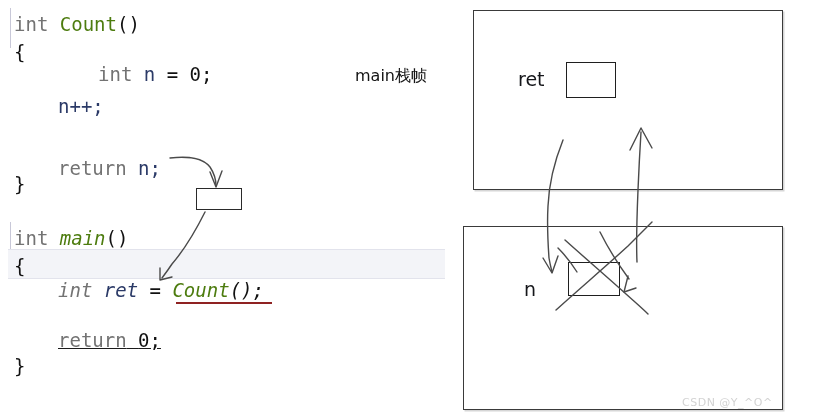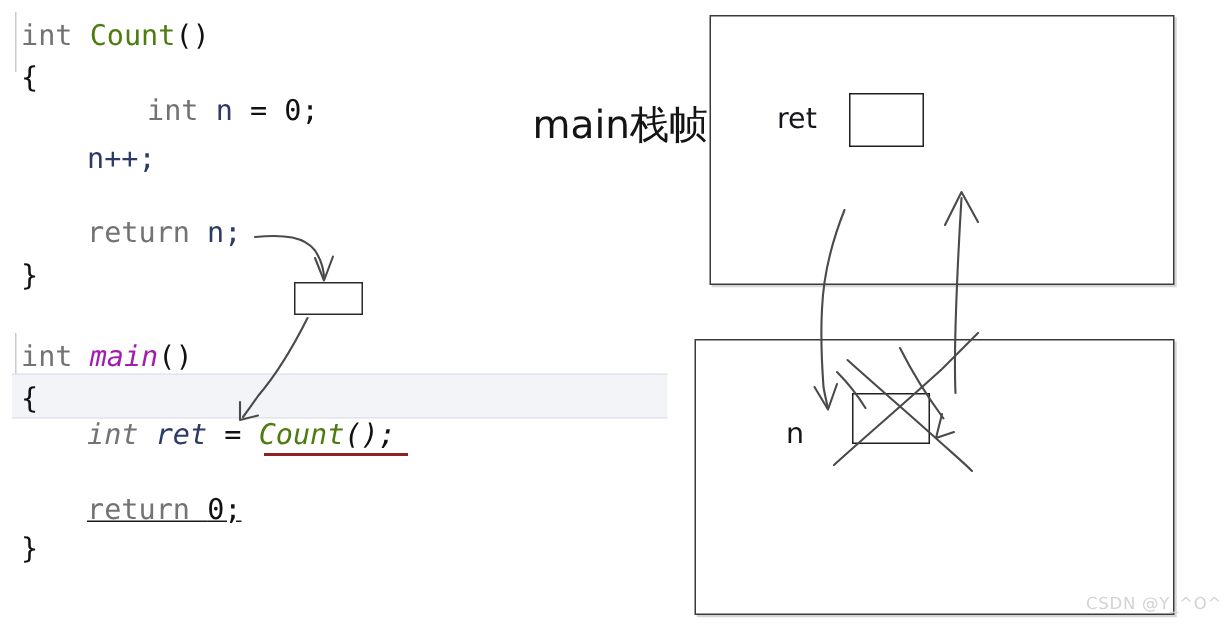--- a/index.html
+++ b/index.html
@@ -24,21 +24,21 @@
     position:absolute;
     font-family:"DejaVu Sans Mono","Liberation Mono",monospace;
     font-size:19px;
     letter-spacing:0px;
     white-space:pre;
     color:#1b1b1b;
     line-height:20px;
   }
   .kw{color:#737373;}
   .fn{color:#4d7c0f;}
-  .fn-italic{color:#a21caf;font-style:italic;}
+  .fn-italic{color:#4d7c0f;font-style:italic;}
   .id{color:#2b3a67;}
   .pl{color:#111111;}
   .num{color:#111111;}
 
   
   .hl-band{
     position:absolute;
     background:#f3f4f8;
     border-top:1px solid #e2e3ec;
     border-bottom:1px solid #e2e3ec;
@@ -64,21 +64,21 @@
 
   
   .frame-box{
     position:absolute;
     border:1.5px solid #3a3a3a;
     background:#ffffff;
     box-shadow:1.5px 1.5px 0 #d6d6d6;
   }
   .frame-label{
     position:absolute;
-    font-size:26px;color:#141414;
+    font-size:16px;color:#141414;
     font-family:"DejaVu Sans","Liberation Sans",sans-serif;
     white-space:nowrap;
   }
   .var-label{
     position:absolute;
     font-size:19px;color:#15161a;
     font-family:"DejaVu Sans","Liberation Sans",sans-serif;
     white-space:nowrap;
   }
   .slot-box{
@@ -110,21 +110,21 @@
     <div class="gutter-line" style="top:8px;height:40px;"></div>
     <div class="gutter-line" style="top:222px;height:42px;"></div>
 
     <div class="hl-band" style="left:8px;top:249px;width:437px;height:28px;"></div>
 
     <div id="code-lines">
         <div class="code-line" style="left: 14px; top: 14px;"><span class="kw">int </span><span class="fn">Count</span><span class="pl">()</span></div>
         <div class="code-line" style="left: 14px; top: 42px;"><span class="pl">{</span></div>
         <div class="code-line" style="left: 58px; top: 64px; margin-left: 40px;"><span class="kw">int </span><span class="id">n </span><span class="pl">= </span><span class="num">0;</span></div>
         <div class="code-line" style="left: 58px; top: 96px;"><span class="id">n++;</span></div>
-        <div class="code-line" style="left: 58px; top: 145px;"><span class="kw">return</span><span class="id"> n;</span></div>
+        <div class="code-line" style="left: 58px; top: 158px;"><span class="kw">return</span><span class="id"> n;</span></div>
         <div class="code-line" style="left: 14px; top: 174px;"><span class="pl">}</span></div>
         <div class="code-line" style="left: 14px; top: 228px;"><span class="kw">int </span><span class="fn-italic">main</span><span class="pl">()</span></div>
         <div class="code-line" style="left: 14px; top: 256px;"><span class="pl">{</span></div>
         <div class="code-line" style="left: 58px; top: 280px; font-style: italic;"><span class="kw">int </span><span class="id">ret </span><span class="pl">= </span><span class="fn">Count</span><span class="pl">();</span></div>
         <div class="code-line" style="left: 58px; top: 330px; text-decoration: underline;"><span class="kw">return</span><span class="pl"> </span><span class="num">0;</span></div>
         <div class="code-line" style="left: 14px; top: 356px;"><span class="pl">}</span></div>
       </div>
 
     <div class="call-underline" style="left:176px;top:302px;width:96px;"></div>
   </div>
@@ -165,14 +165,14 @@
       <path d="M558,248 C566,256 572,264 577,272"></path>
       <path d="M600,232 C608,248 618,264 629,279"></path>
       <path d="M628,276 L624,292 L636,288"></path>
 
       <path d="M556,310 C578,290 604,268 628,246 C638,236 646,228 652,222"></path>
       <path d="M565,240 C585,258 606,276 626,294 C636,303 643,309 648,314"></path>
 
     </g>
   </svg>
 
-  <div class="watermark" id="watermark" style="left: 724px; top: 396px;">CSDN @Y_^O^</div>
+  <div class="watermark" id="watermark" style="left: 682px; top: 396px;">CSDN @Y_^O^</div>
 </div>
 
 </body></html>

